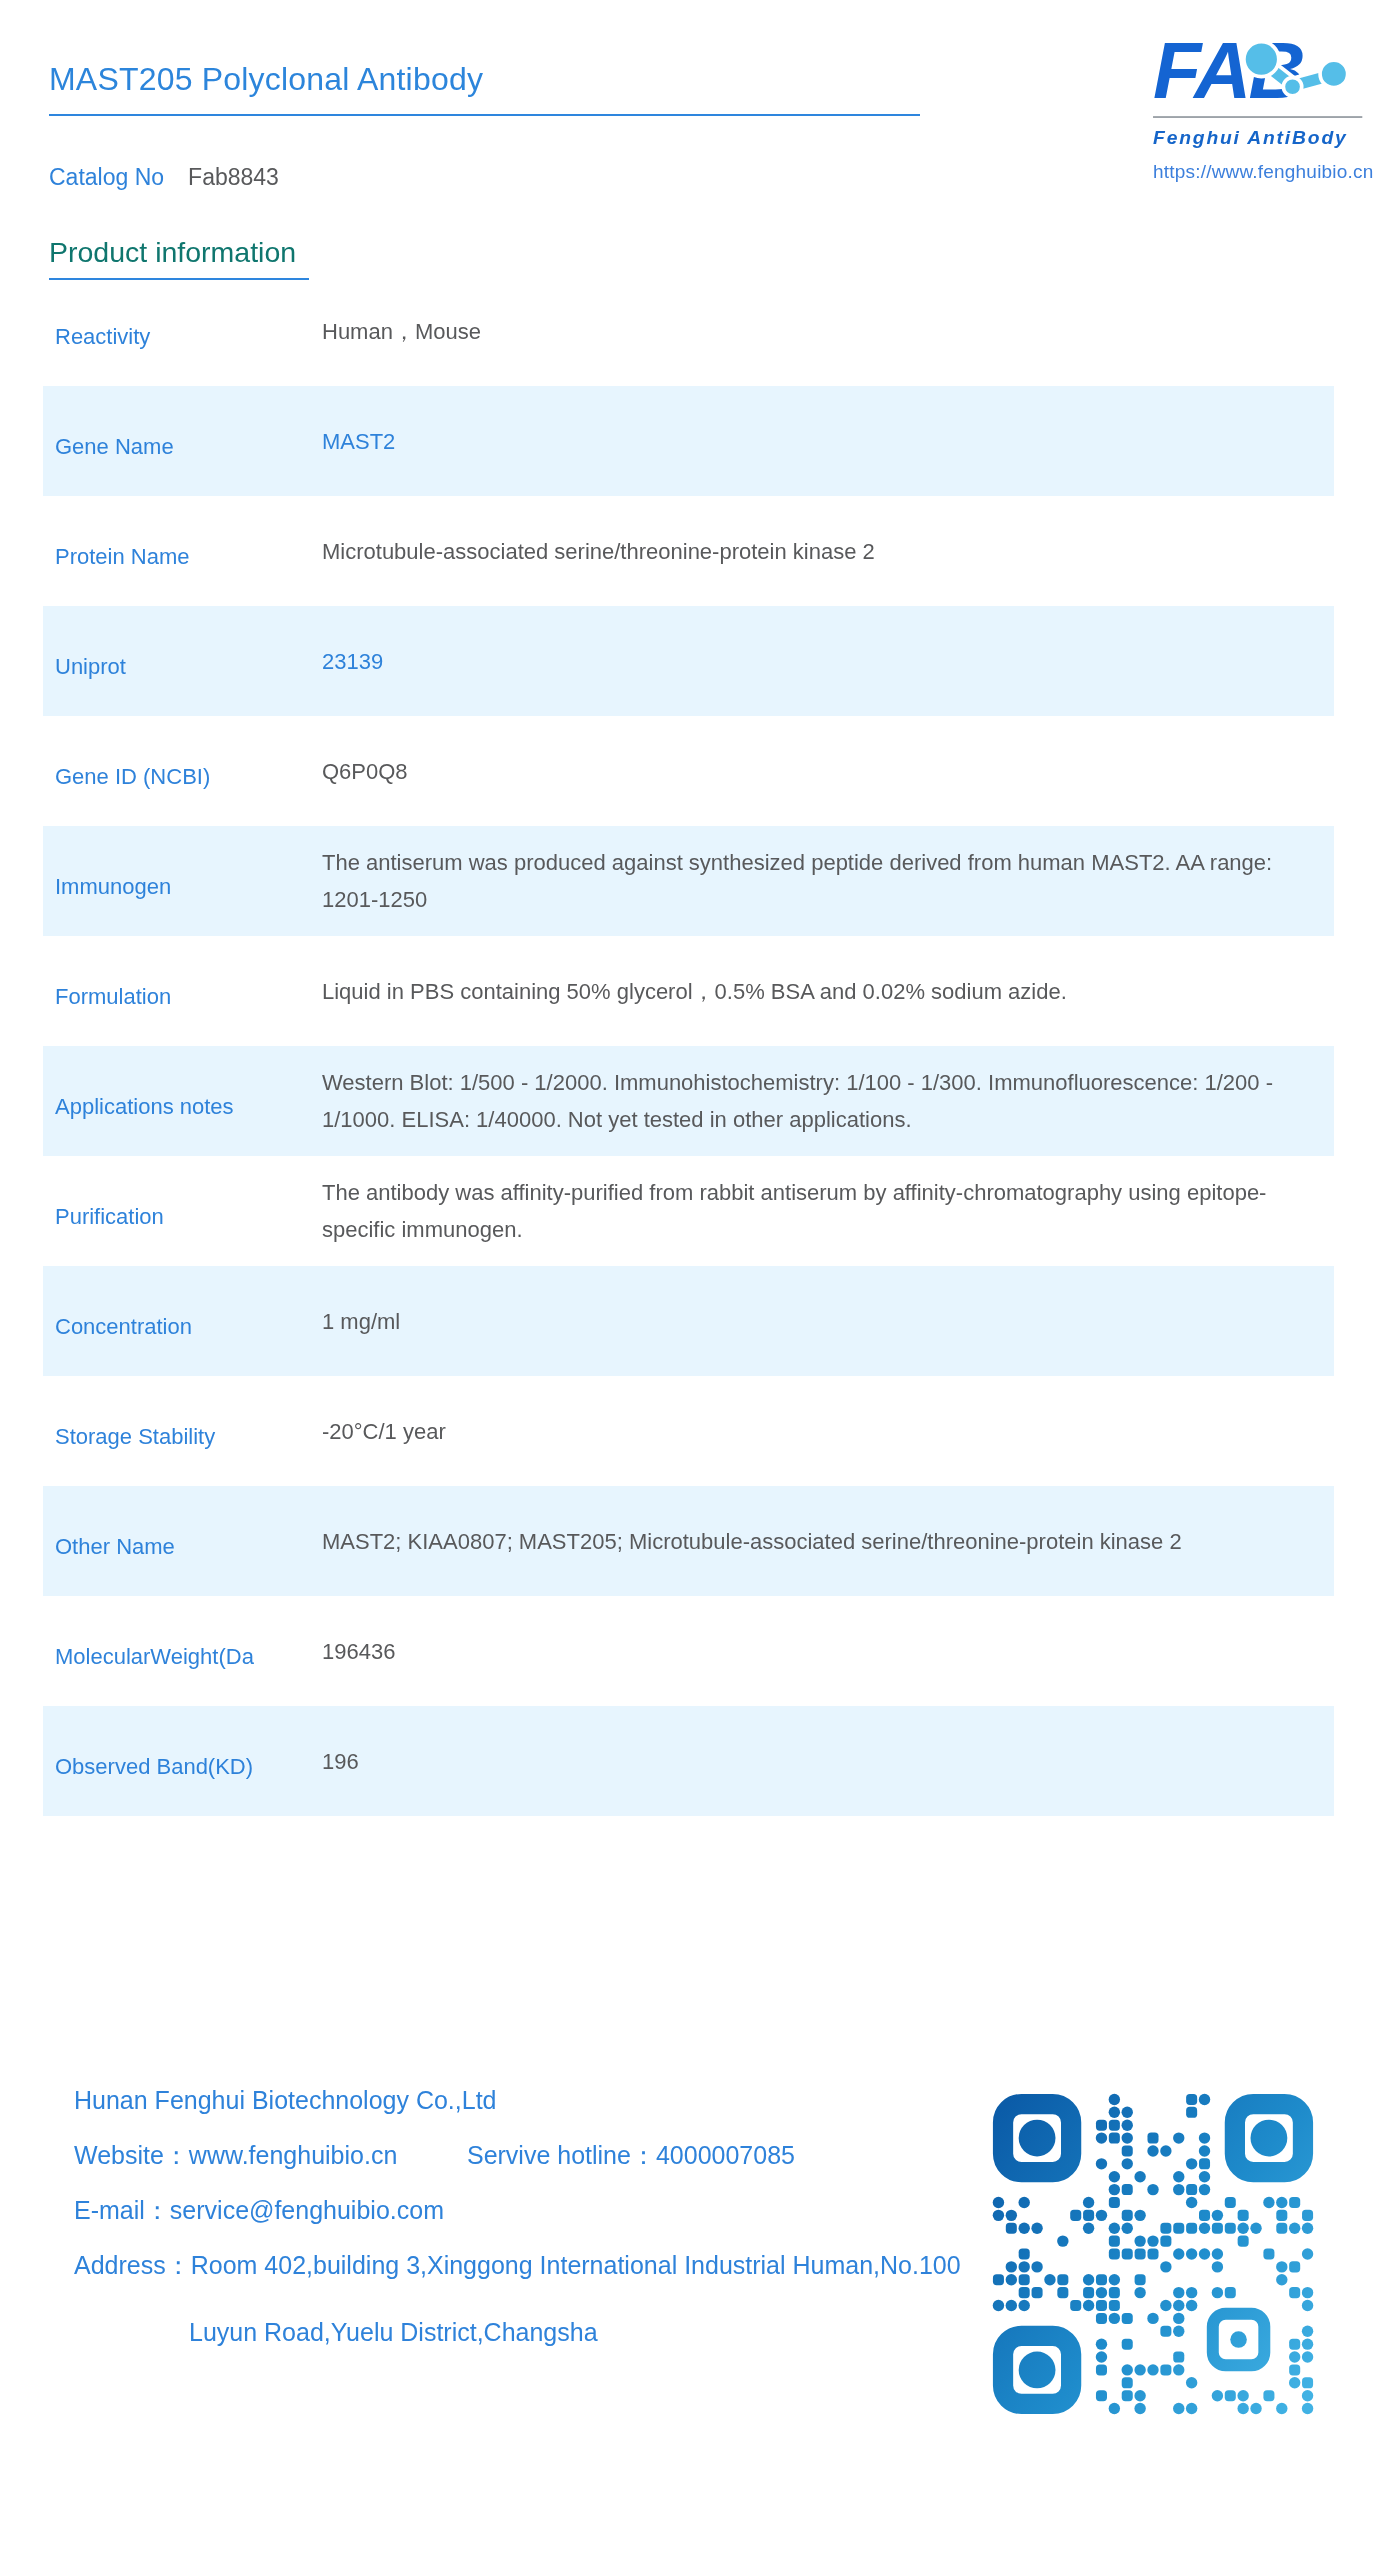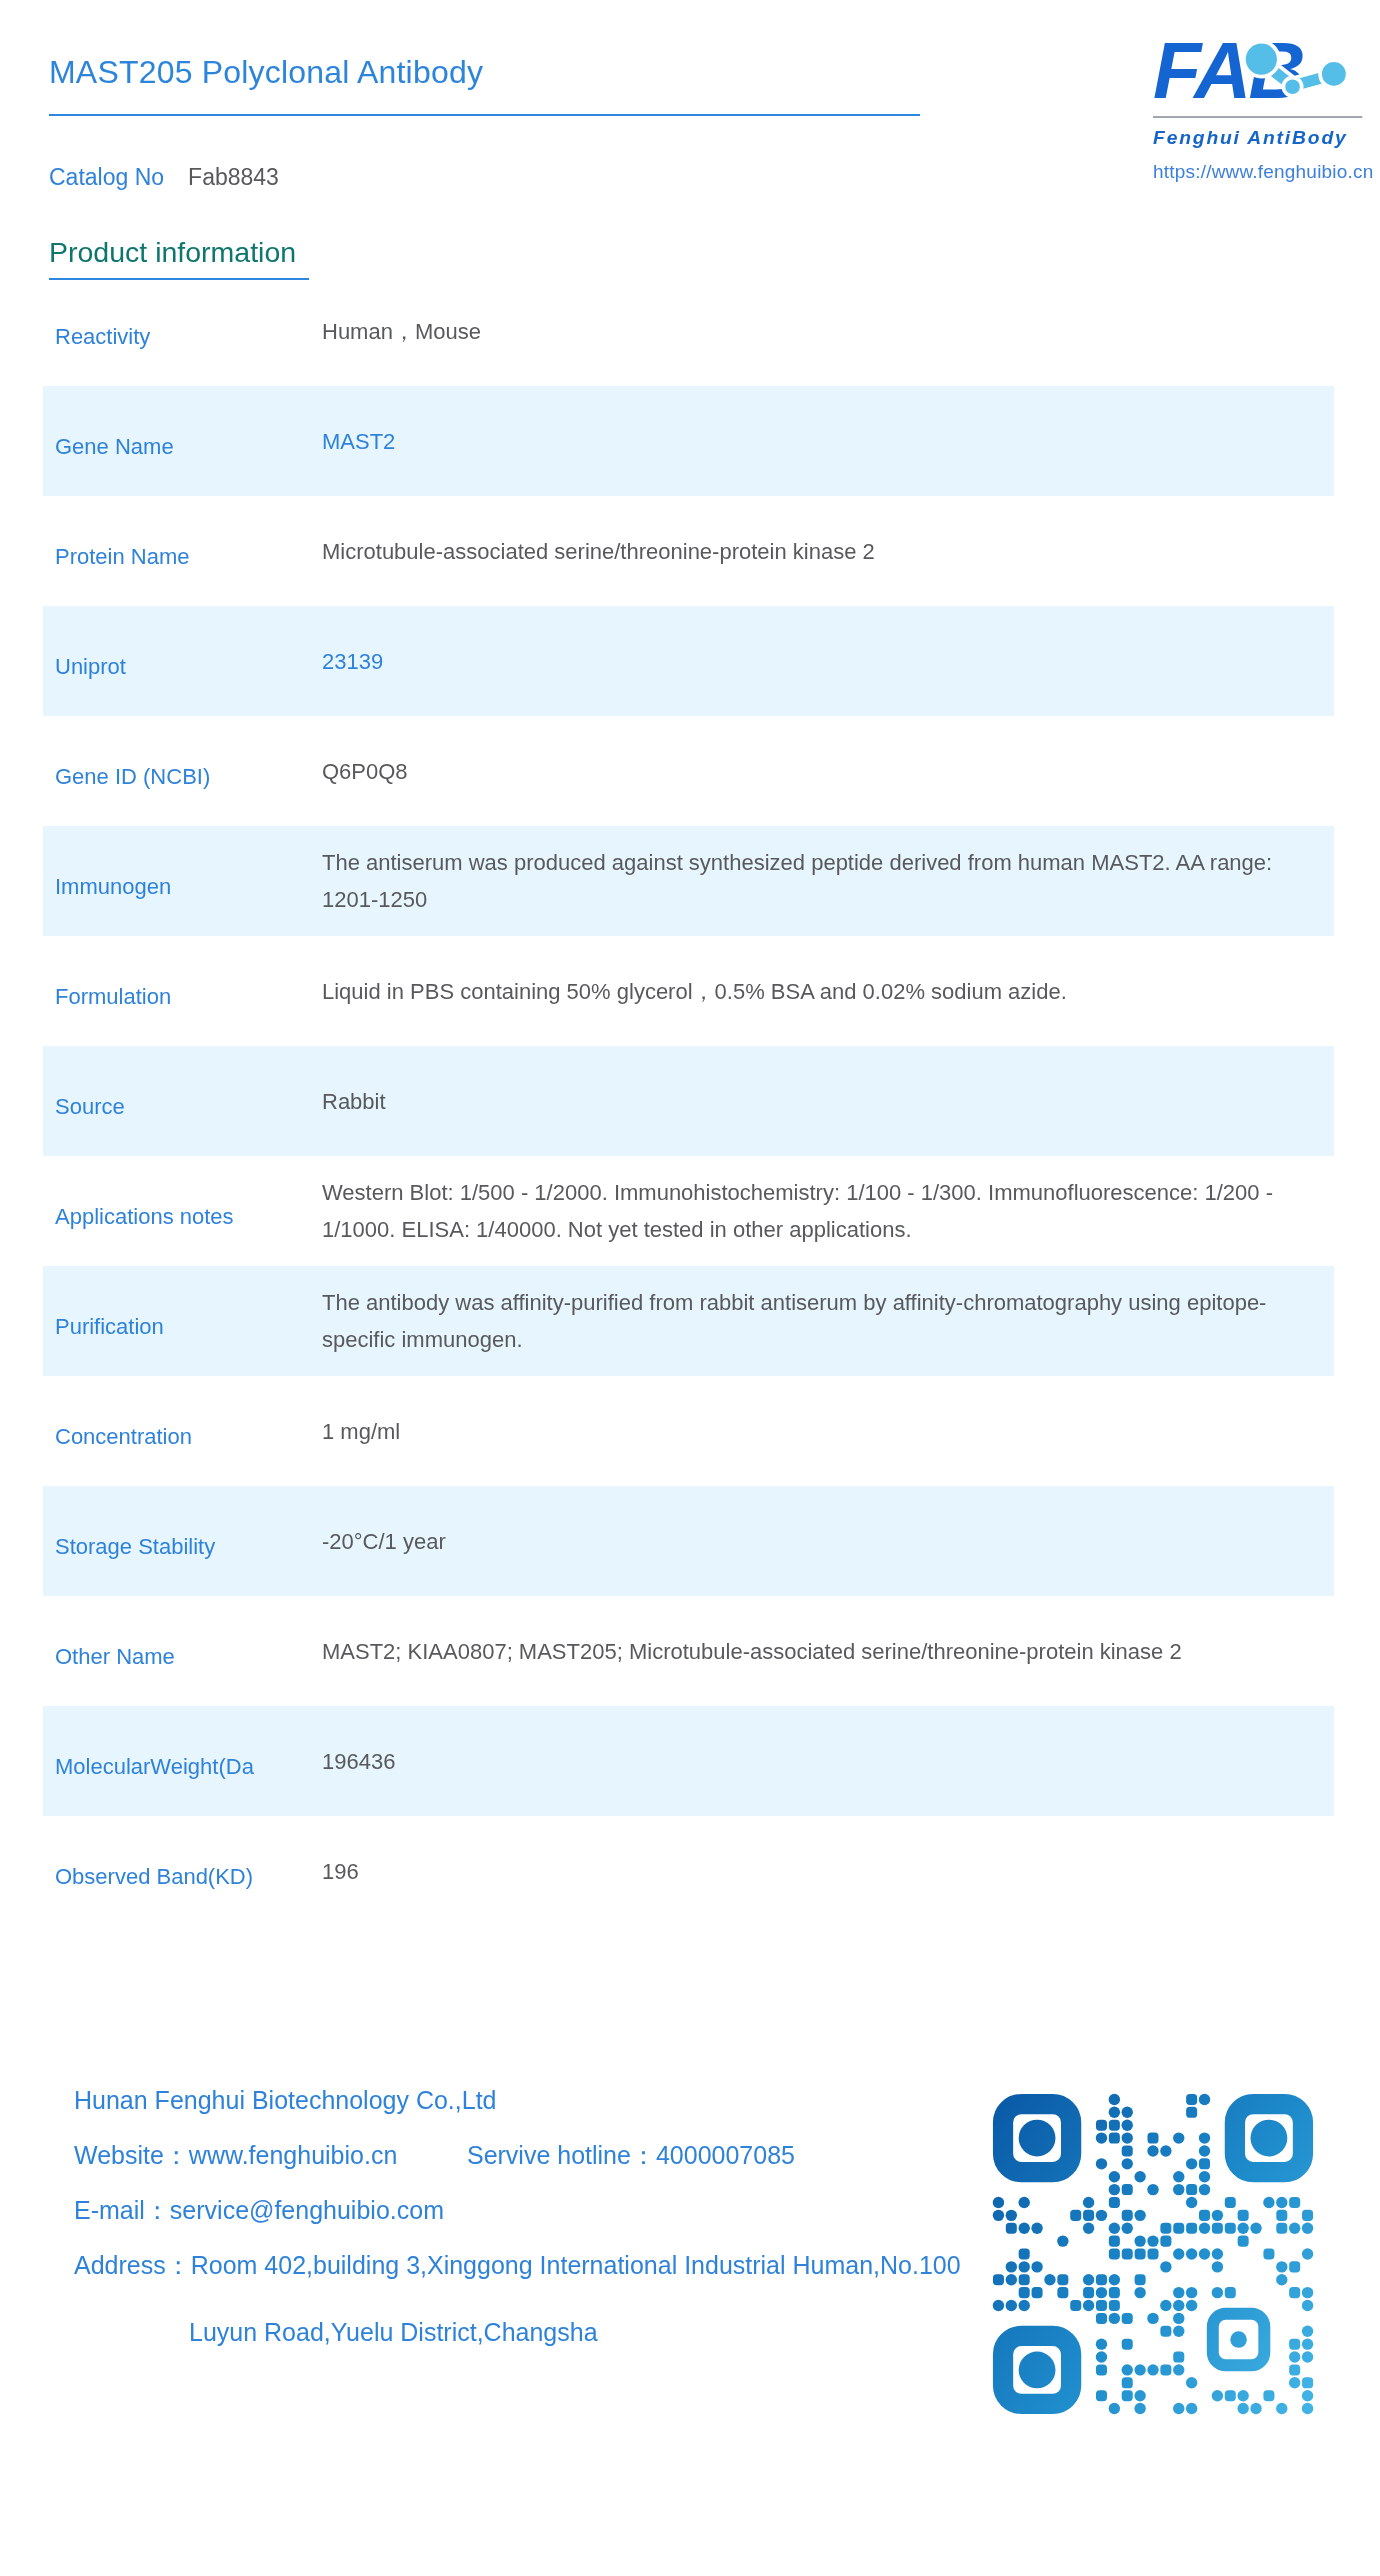--- a/index.html
+++ b/index.html
@@ -6,21 +6,21 @@
   body{
     width:1380px;height:2576px;background:#ffffff;
     font-family:"Liberation Sans","DejaVu Sans",sans-serif;
     position:relative;overflow:hidden;
     -webkit-font-smoothing:antialiased;
   }
   .page{position:absolute;inset:0;}
 
   
   .title{
-    position:absolute;left:49px;top:54px;
+    position:absolute;left:49px;top:61px;
     font-size:32px;font-weight:400;color:#2C85DB;letter-spacing:0.2px;
   }
   .title-underline{
     position:absolute;left:49px;top:114px;width:871px;height:1.8px;background:#2E86DE;
   }
   .catalog{position:absolute;left:49px;top:164px;font-size:23px;}
   .catalog .lbl{color:#2E82DA;}
   .catalog .val{color:#58595B;margin-left:24px;}
 
   .logo-block{position:absolute;left:1153px;top:28px;width:213px;}
@@ -118,24 +118,20 @@
         <div class="cell-label">Gene ID (NCBI)</div>
         <div class="cell-value">Q6P0Q8</div>
       </div>
       <div class="row">
         <div class="cell-label">Immunogen</div>
         <div class="cell-value">The antiserum was produced against synthesized peptide derived from human MAST2. AA range: 1201-1250</div>
       </div>
       <div class="row">
         <div class="cell-label">Formulation</div>
         <div class="cell-value">Liquid in PBS containing 50% glycerol，0.5% BSA and 0.02% sodium azide.</div>
-      </div>
-      <div class="row">
-        <div class="cell-label">Source</div>
-        <div class="cell-value">Rabbit</div>
       </div>
       <div class="row">
         <div class="cell-label">Applications notes</div>
         <div class="cell-value">Western Blot: 1/500 - 1/2000. Immunohistochemistry: 1/100 - 1/300. Immunofluorescence: 1/200 - 1/1000. ELISA: 1/40000. Not yet tested in other applications.</div>
       </div>
       <div class="row">
         <div class="cell-label">Purification</div>
         <div class="cell-value">The antibody was affinity-purified from rabbit antiserum by affinity-chromatography using epitope-specific immunogen.</div>
       </div>
       <div class="row">

